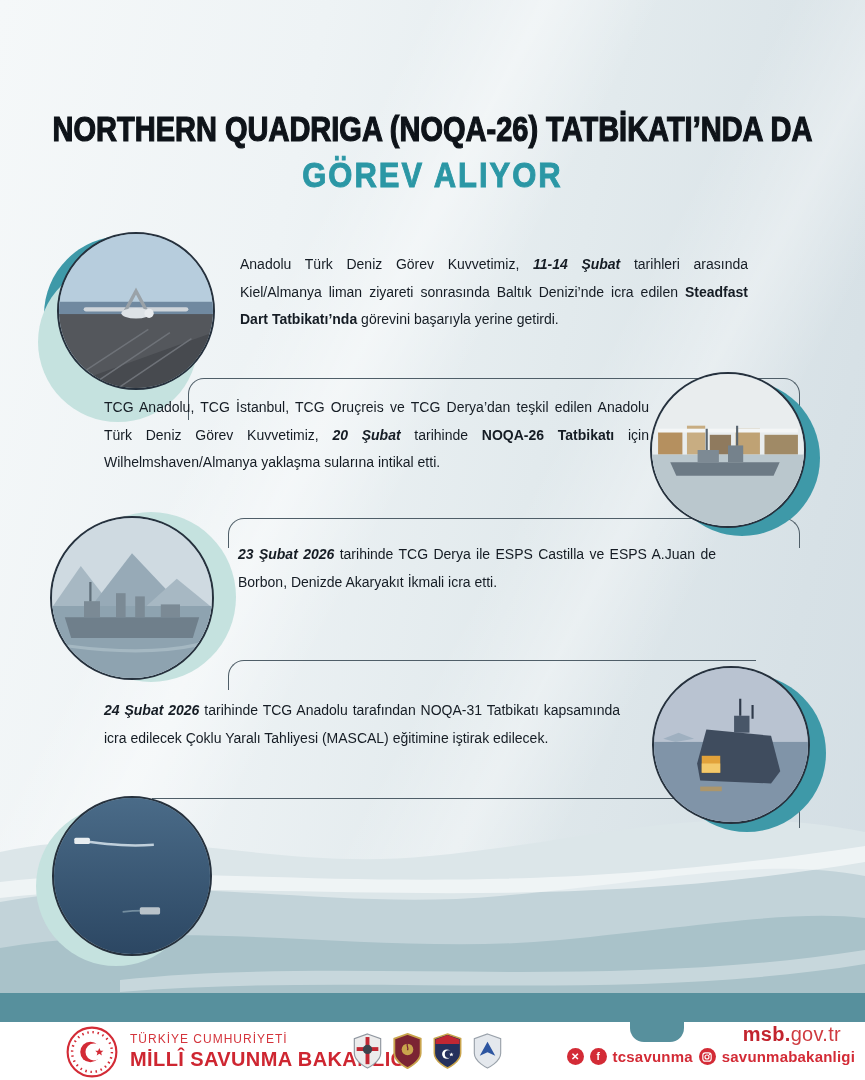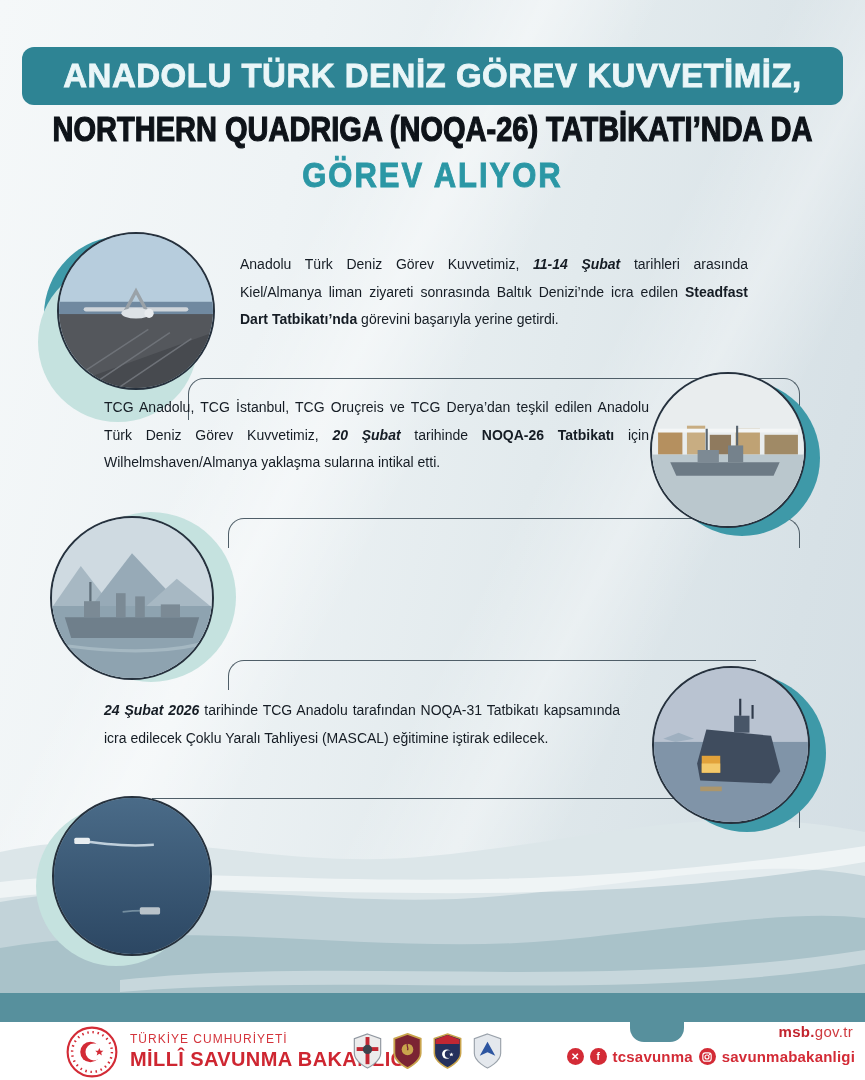--- a/index.html
+++ b/index.html
@@ -43,21 +43,21 @@
   .teal-band{position:absolute;left:0;top:993px;width:865px;height:29px;background:#57909d;z-index:6;}
   .tongue{position:absolute;left:630px;top:1022px;width:54px;height:20px;background:#57909d;
     border-radius:0 0 14px 14px;z-index:7;}
   .footer{position:absolute;left:0;top:1022px;width:865px;height:58px;background:#ffffff;z-index:6;}
   .ministry{position:absolute;left:130px;top:1032px;z-index:8;color:#d4343c;}
   .ministry .l1{font-size:12px;letter-spacing:1px;font-weight:400;}
   .ministry .l2{font-size:20px;font-weight:700;color:#ce2631;margin-top:2px;letter-spacing:.4px;}
   .logo{position:absolute;left:66px;top:1026px;width:52px;height:52px;z-index:8;}
   .emblems{position:absolute;left:352px;top:1031px;display:flex;gap:9px;z-index:8;}
   .emblems svg{width:31px;height:40px;}
-  .website{position:absolute;right:12px;top:1023px;z-index:8;font-size:15px;color:#cf3b40;
+  .website{position:absolute;right:24px;top:1023px;z-index:8;font-size:20px;color:#cf3b40;
     letter-spacing:.3px;}
   .website b{color:#c2242e;font-weight:700;}
   .social{position:absolute;right:10px;top:1048px;z-index:8;display:flex;align-items:center;gap:6px;}
   .sic{width:17px;height:17px;border-radius:50%;background:#d32b36;color:#fff;display:flex;
     align-items:center;justify-content:center;font-size:10px;font-weight:700;line-height:1;}
   .handle{font-size:15px;font-weight:700;color:#d32b36;letter-spacing:.2px;}
 </style>
 </head>
 <body>
 
@@ -66,23 +66,20 @@
   <div class="streaks"></div>
 
   <svg class="waves" viewBox="0 0 865 262" preserveAspectRatio="none">
     <path fill="#dce6e9" d="M0,92 C150,60 270,112 430,96 C600,80 705,40 865,72 L865,262 L0,262 Z"></path>
     <path fill="#c2d3d9" d="M0,142 C180,110 330,152 500,136 C660,122 762,96 865,116 L865,262 L0,262 Z"></path>
     <path fill="#a9c2c9" d="M0,188 C200,156 380,197 560,180 C700,166 792,150 865,158 L865,262 L0,262 Z"></path>
     <path fill="rgba(255,255,255,0.55)" d="M0,122 C220,96 430,152 865,86 L865,102 C510,162 230,112 0,138 Z"></path>
     <path fill="rgba(255,255,255,0.35)" d="M120,220 C340,196 600,232 865,190 L865,204 C620,244 360,212 120,232 Z"></path>
   </svg>
 
-  <div class="title-bar">
-    <span>ANADOLU TÜRK DENİZ GÖREV KUVVETİMİZ,</span>
-  </div>
   <div class="title2">NORTHERN QUADRIGA (NOQA-26) TATBİKATI’NDA DA</div>
   <div class="title3">GÖREV ALIYOR</div>
 
   <div class="divider hl hr" style="left:188px;top:378px;width:612px;height:42px;"></div>
   <div class="divider hl hr" style="left:228px;top:518px;width:572px;height:30px;"></div>
   <div class="divider hl" style="left:228px;top:660px;width:528px;height:30px;"></div>
   <div class="divider hr" style="left:152px;top:798px;width:648px;height:30px;"></div>
 
   <div class="accent teal" style="left:44px;top:236px;width:158px;height:158px;"></div>
   <div class="accent pale" style="left:38px;top:262px;width:160px;height:160px;"></div>
@@ -130,20 +127,21 @@
       <rect y="55" width="100" height="45" fill="#8ea3b0"></rect>
       <path d="M8 62 L92 62 L88 75 L12 75 Z" fill="#6f7f8b"></path>
       <rect x="20" y="52" width="10" height="10" fill="#7b8a95"></rect>
       <rect x="40" y="47" width="6" height="15" fill="#7b8a95"></rect>
       <rect x="52" y="49" width="6" height="13" fill="#7b8a95"></rect>
       <rect x="68" y="54" width="12" height="8" fill="#7b8a95"></rect>
       <path d="M24 52 L24 40" stroke="#5f6e79" stroke-width="1.4"></path>
       <path d="M10 80 C40 84 70 84 92 79" stroke="#a5b8c2" stroke-width="2" fill="none"></path>
     </svg>
   </div>
+  <div class="para" style="left:238px;top:541px;width:478px;"><span class="run-bolditalic">23 Şubat 2026</span><span class="run-normal"> tarihinde TCG Derya ile ESPS Castilla ve ESPS A.Juan de Borbon, Denizde Akaryakıt İkmali icra etti.</span></div>
 
   <div class="accent teal" style="left:668px;top:674px;width:158px;height:158px;"></div>
   <div class="circle" style="left:652px;top:666px;width:158px;height:158px;" title="TCG Anadolu LHD at sea, stern view with open well deck">
     <svg viewBox="0 0 100 100" preserveAspectRatio="none">
       <rect width="100" height="100" fill="#b9c3d1"></rect>
       <rect y="48" width="100" height="52" fill="#8094a8"></rect>
       <polygon points="6,46 16,42 26,46 14,48" fill="#9fb0c0"></polygon>
       <path d="M28 62 L34 40 L76 44 L82 67 L76 75 L30 73 Z" fill="#3f4c5e"></path>
       <rect x="52" y="31" width="10" height="11" fill="#485668"></rect>
       <path d="M56 20 L56 31 M64 24 L64 33" stroke="#2f3a4a" stroke-width="1.4"></path>

